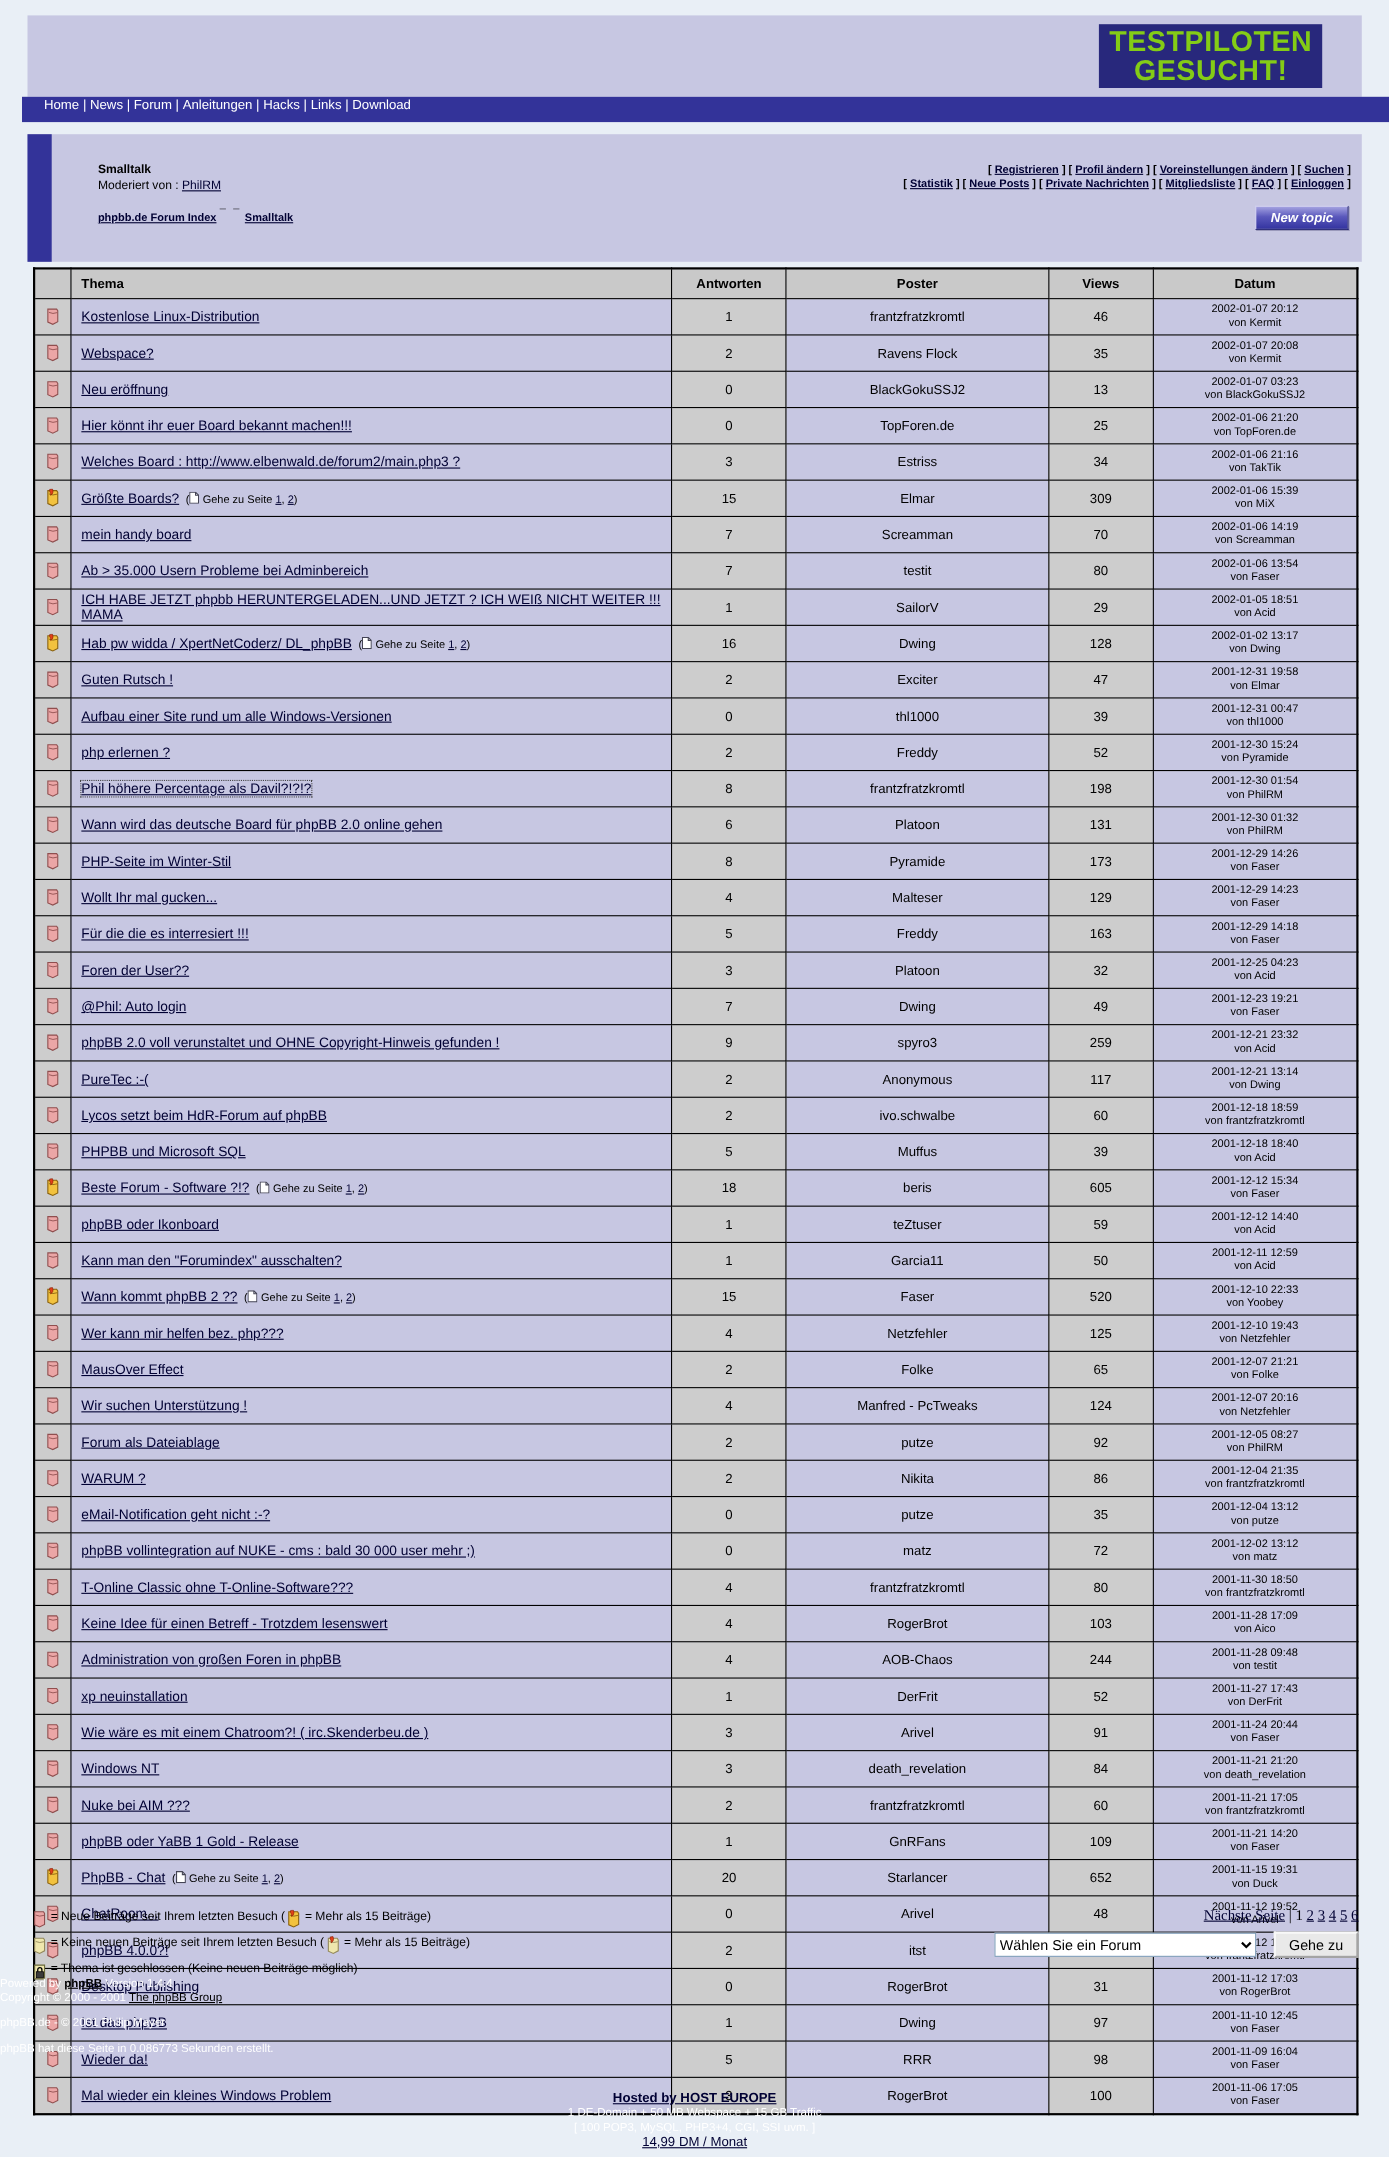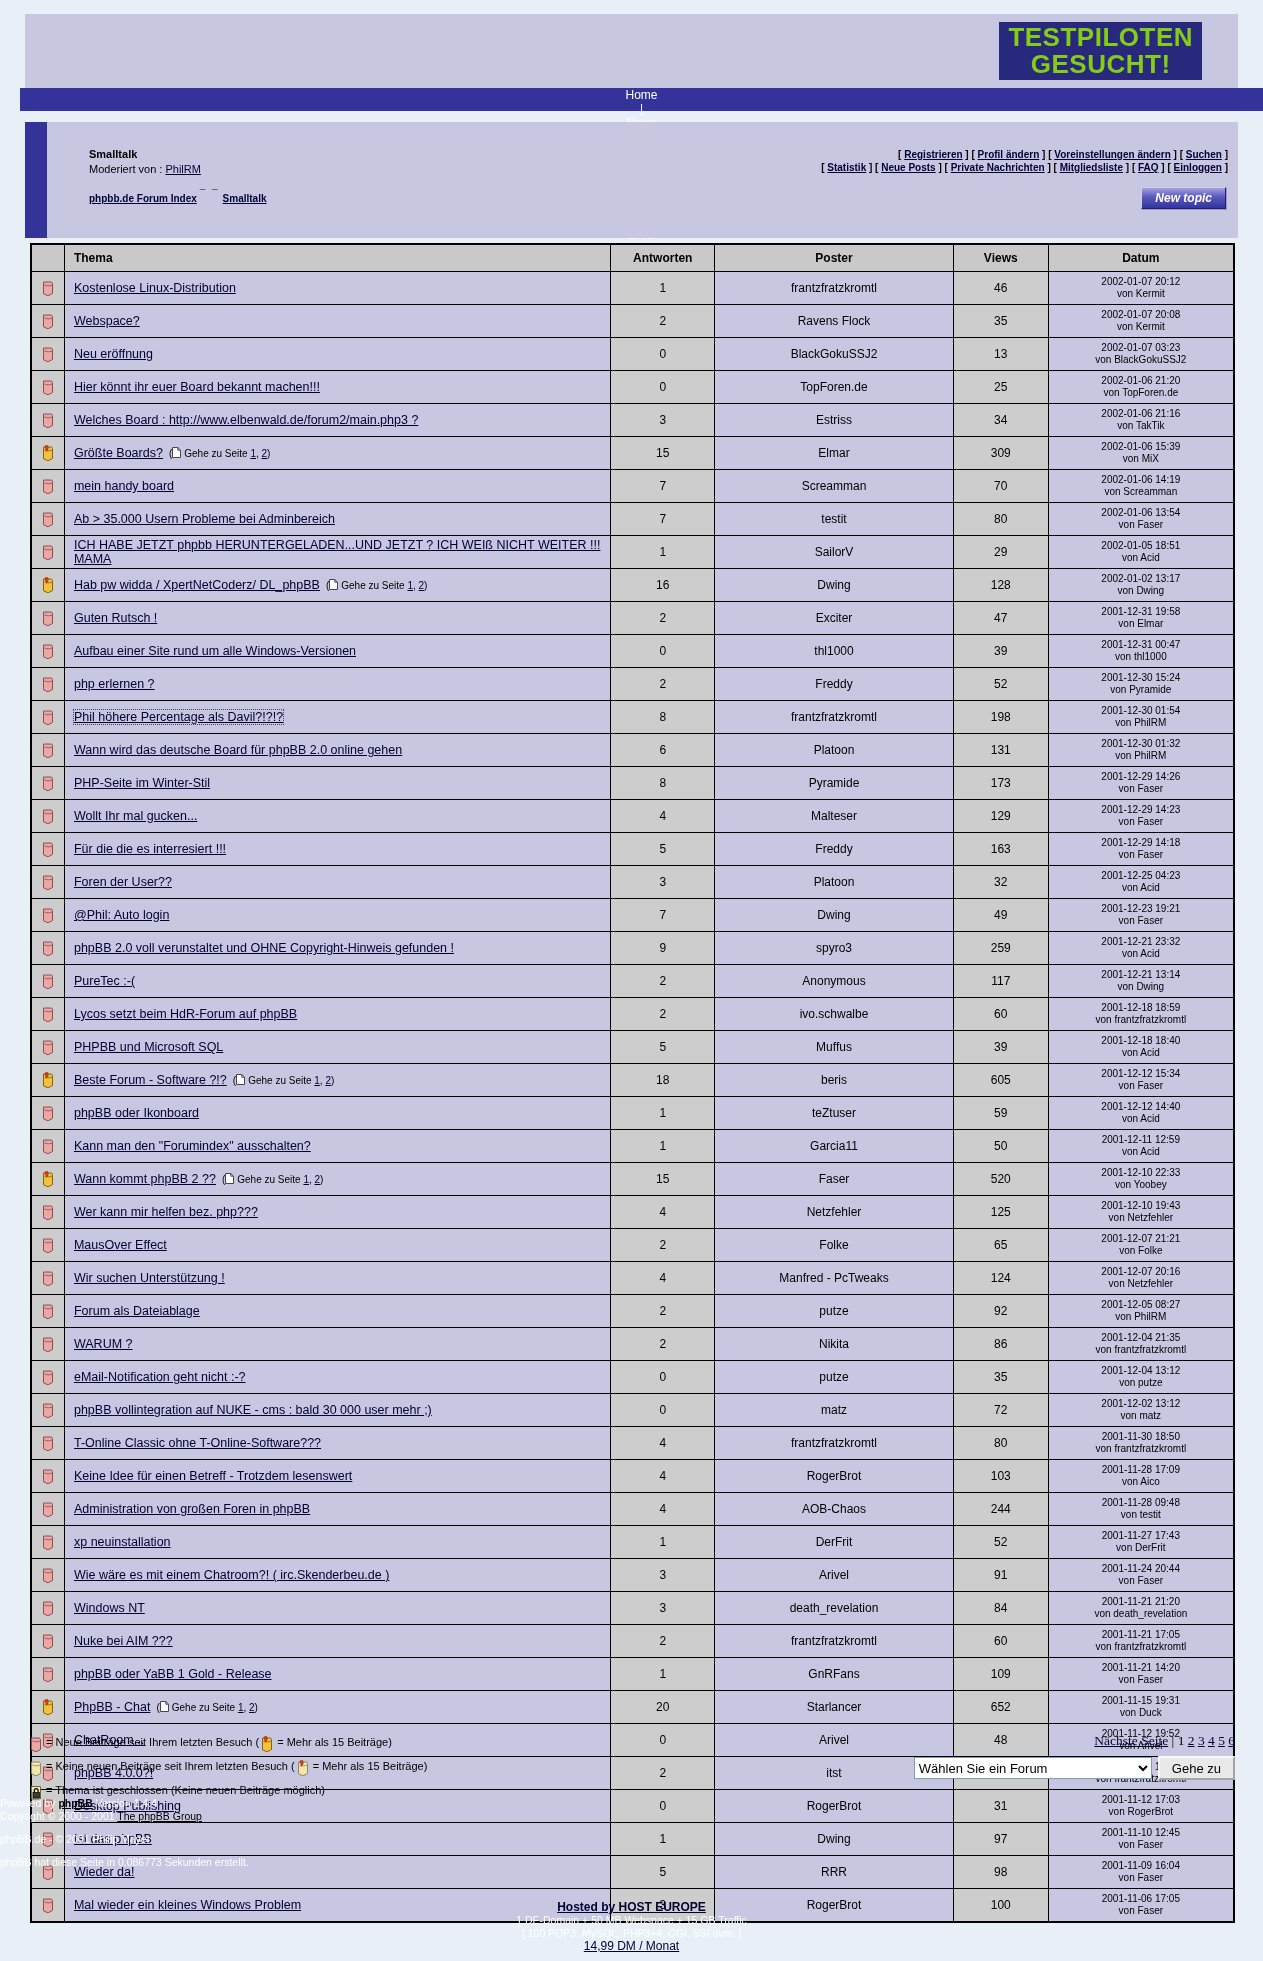--- a/index.html
+++ b/index.html
@@ -8,21 +8,21 @@
         font-family:"Liberation Sans",sans-serif;color:#000;}
   a{color:#000033;text-decoration:underline;cursor:pointer;}
 
   
   .top-band{position:absolute;left:25px;top:14px;width:1213px;height:74px;background:#c7c7e2;}
   .logo{position:absolute;right:36px;top:8px;background:#28287c;color:#84cc16;text-align:center;
         font-weight:bold;font-size:26px;line-height:27px;padding:2px 9px;letter-spacing:0.5px;}
 
   
   .navbar{position:absolute;left:20px;right:0;top:88px;height:23px;background:#333399;color:#fff;
-          display:flex;align-items:center;font-size:12px;flex-direction:column;}
+          display:flex;align-items:flex-start;padding-left:20px;font-size:12px;}
   .nav-link{color:#fff;text-decoration:none;}
   .nav-sep{color:#fff;white-space:pre;}
 
   
   .forum-head{position:absolute;left:25px;top:122px;width:1213px;height:116px;background:#c7c7e2;}
   .accent-bar{position:absolute;left:0;top:0;width:22px;height:116px;background:#333399;}
   .fh-content{position:absolute;left:22px;top:0;right:0;height:116px;}
   .fh-row1{display:flex;justify-content:space-between;padding:26px 10px 0 42px;}
   .forum-title{font-size:11px;font-weight:bold;}
   .mod-line{font-size:11px;margin-top:3px;}
@@ -53,21 +53,21 @@
   .goto{font-size:10px;margin-left:6px;white-space:nowrap;}
   .goto a{font-size:10px;}
   .ticon svg{vertical-align:middle;}
 
   
   .legend{position:absolute;left:28px;top:1736px;font-size:11px;}
   .legend-row{margin-bottom:7px;display:flex;align-items:flex-start;gap:0;white-space:pre;}
   .bottom-right{position:absolute;right:28px;top:1733px;text-align:right;}
   .pagination{font-family:"Liberation Serif",serif;font-size:13.5px;}
   .pg-cur{font-family:"Liberation Serif",serif;}
-  .jump-row{margin-top:7px;display:flex;align-items:center;gap:6px;justify-content:space-between;}
+  .jump-row{margin-top:7px;display:flex;align-items:center;gap:16px;justify-content:space-between;}
   .forum-select{width:238px;height:22px;font-size:13px;font-family:"Liberation Sans",sans-serif;
                 background:#fff;border:1px solid #7f9db9;}
   .goto-btn{font-size:13px;font-family:"Liberation Sans",sans-serif;background:#e9e9e9;
             border:2px outset #f8f8f8;padding:1px 12px;height:24px;cursor:pointer;}
 
   
   .footer{position:absolute;left:0;right:0;top:1797px;text-align:left;font-size:10.5px;line-height:13px;}
   .f-white{color:#fff;}
   .footer a{color:#000;}
   .f-gap{height:10px;}

